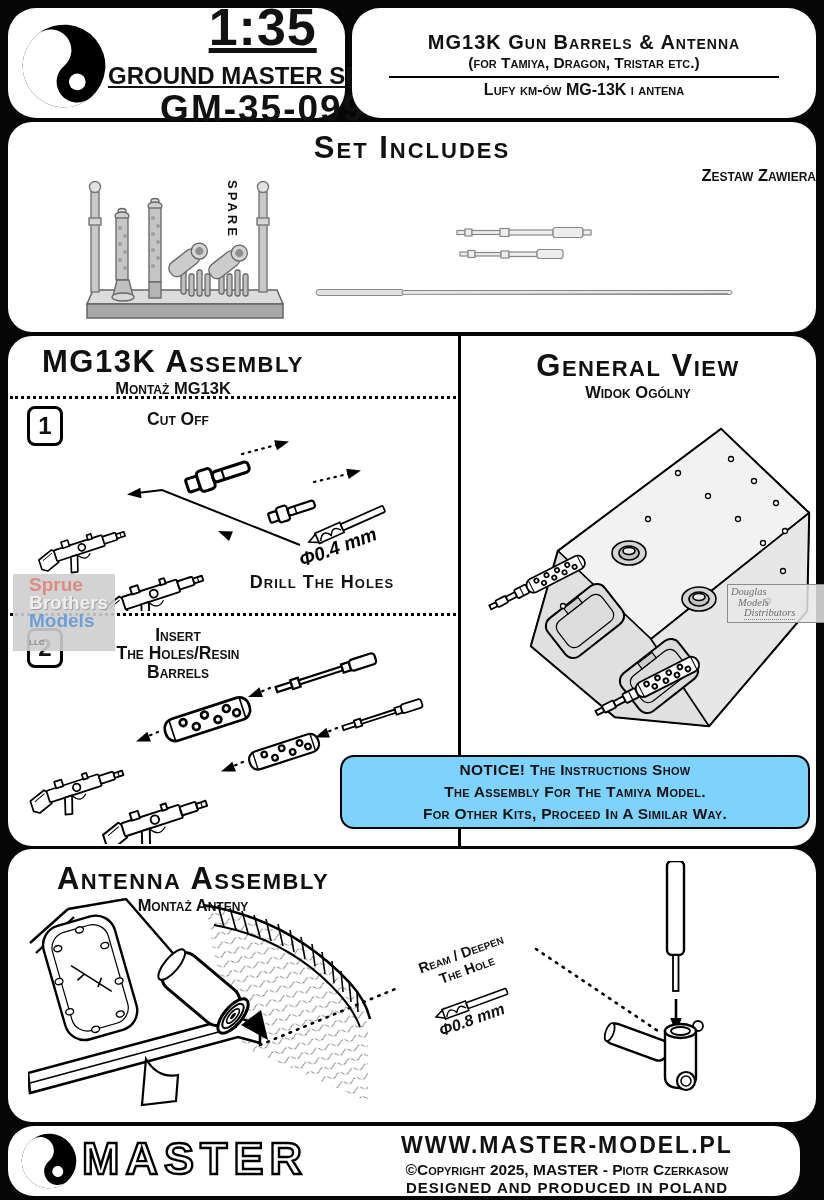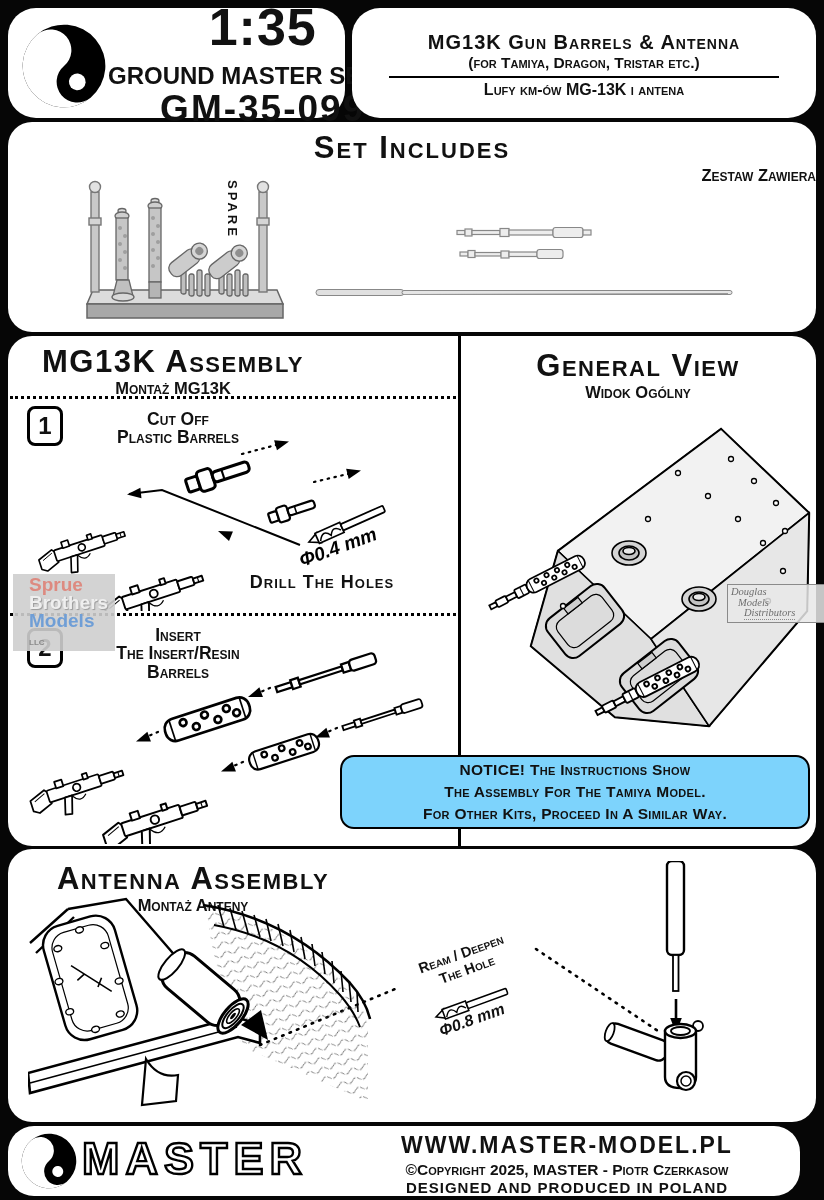--- a/index.html
+++ b/index.html
@@ -4,21 +4,21 @@
 <style>
   html,body{margin:0;padding:0;background:#000;}
   .page{position:relative;width:824px;height:1200px;background:#060606;overflow:hidden;
         font-family:"Liberation Sans",sans-serif;color:#111;}
   .panel{position:absolute;background:#fff;border-radius:24px;}
   .sc{font-variant:small-caps;}
   .abs{position:absolute;}
   
   .hl{left:8px;top:8px;width:337px;height:110px;border-radius:28px;display:flex;align-items:center;}
   .hl-logo{width:88px;height:94px;margin:6px 0 0 12px;flex:0 0 auto;}
-  .hl-text{flex:1;text-align:center;line-height:1;margin-top:2px;}
+  .hl-text{flex:1;text-align:center;line-height:1;margin-top:2px;text-decoration:underline;}
   .hl-scale{font-size:52px;font-weight:900;letter-spacing:1px;}
   .hl-series{font-size:24px;font-weight:800;letter-spacing:0px;margin-top:11px;white-space:nowrap;}
   .hl-code{font-size:37px;font-weight:800;letter-spacing:2px;margin-top:2px;white-space:nowrap;}
   
   .hr{left:352px;top:8px;width:464px;height:110px;border-radius:28px;display:flex;flex-direction:column;
       align-items:center;justify-content:center;text-align:center;}
   .hr-title{font-size:40px;font-weight:800;letter-spacing:3px;line-height:1;}
   .hr-sub{font-size:20px;font-weight:700;letter-spacing:1px;line-height:1.2;margin-top:2px;}
   .hr-compat{font-size:15.5px;font-weight:700;line-height:1.15;}
   .hr-rule{width:390px;height:2px;background:#000;margin:4px 0 3px 0;}
@@ -280,21 +280,20 @@
 
     <div class="mg-head">
       <div class="sec-title sc">MG13K Assembly</div>
       <div class="sec-sub sc">Montaż MG13K</div>
     </div>
     <div class="dotline" style="top:60px"></div>
 
     <div class="stepbox" style="left:19px;top:70px">1</div>
     <div class="instr sc" style="top:74px">
       <div>Cut Off</div>
-      <div>Plastic Barrels</div>
     </div>
     <svg class="abs" style="left:0;top:100px;z-index:2" width="452" height="175" viewBox="0 0 452 175">
       <use href="#sgun" transform="translate(25,110) rotate(-18) scale(0.63)"></use>
       <use href="#sgun" transform="translate(90,156) rotate(-18) scale(0.72)"></use>
       <use href="#sbarrel" transform="translate(176,40) rotate(-18) scale(1.5)"></use>
       <use href="#sbarrel" transform="translate(259,75) rotate(-18) scale(1.1)"></use>
       <g stroke="#000" stroke-width="2.2" stroke-linecap="round">
         <line x1="234" y1="18" x2="272" y2="8" stroke-dasharray="1.5 5.5"></line>
         <use href="#ah" transform="translate(281,5.5) rotate(-16)" fill="#000" stroke="none"></use>
         <line x1="306" y1="46" x2="344" y2="37" stroke-dasharray="1.5 5.5"></line>
@@ -307,21 +306,21 @@
       </g>
       <use href="#drillbit" transform="translate(301,106) rotate(-24)"></use>
       <text class="phi4" transform="translate(294,131) rotate(-20)">Φ0.4 mm</text>
     </svg>
     <div class="caption sc">Drill The Holes</div>
     <div class="dotline" style="top:277px"></div>
 
     <div class="stepbox" style="left:19px;top:292px">2</div>
     <div class="instr sc" style="top:290px">
       <div>Insert</div>
-      <div>The Insert/Resin</div>
+      <div>The Holes/Resin</div>
       <div>Barrels</div>
     </div>
     <svg class="abs" style="left:0;top:300px;z-index:2" width="452" height="208" viewBox="0 0 452 208">
       <use href="#sgun" transform="translate(16,150) rotate(-18) scale(0.68)"></use>
       <use href="#sgun" transform="translate(88,182) rotate(-18) scale(0.76)"></use>
       <use href="#sjacket" transform="translate(154,86) rotate(-18) scale(1.42)"></use>
       <use href="#sjacket" transform="translate(239,118) rotate(-18) scale(1.16)"></use>
       <use href="#mbarrel" transform="translate(266,46) rotate(-18) scale(1.33)"></use>
       <use href="#mbarrel" transform="translate(333,86) rotate(-18) scale(1.06)"></use>
       <g stroke="#000" stroke-width="2.2" stroke-linecap="round">

